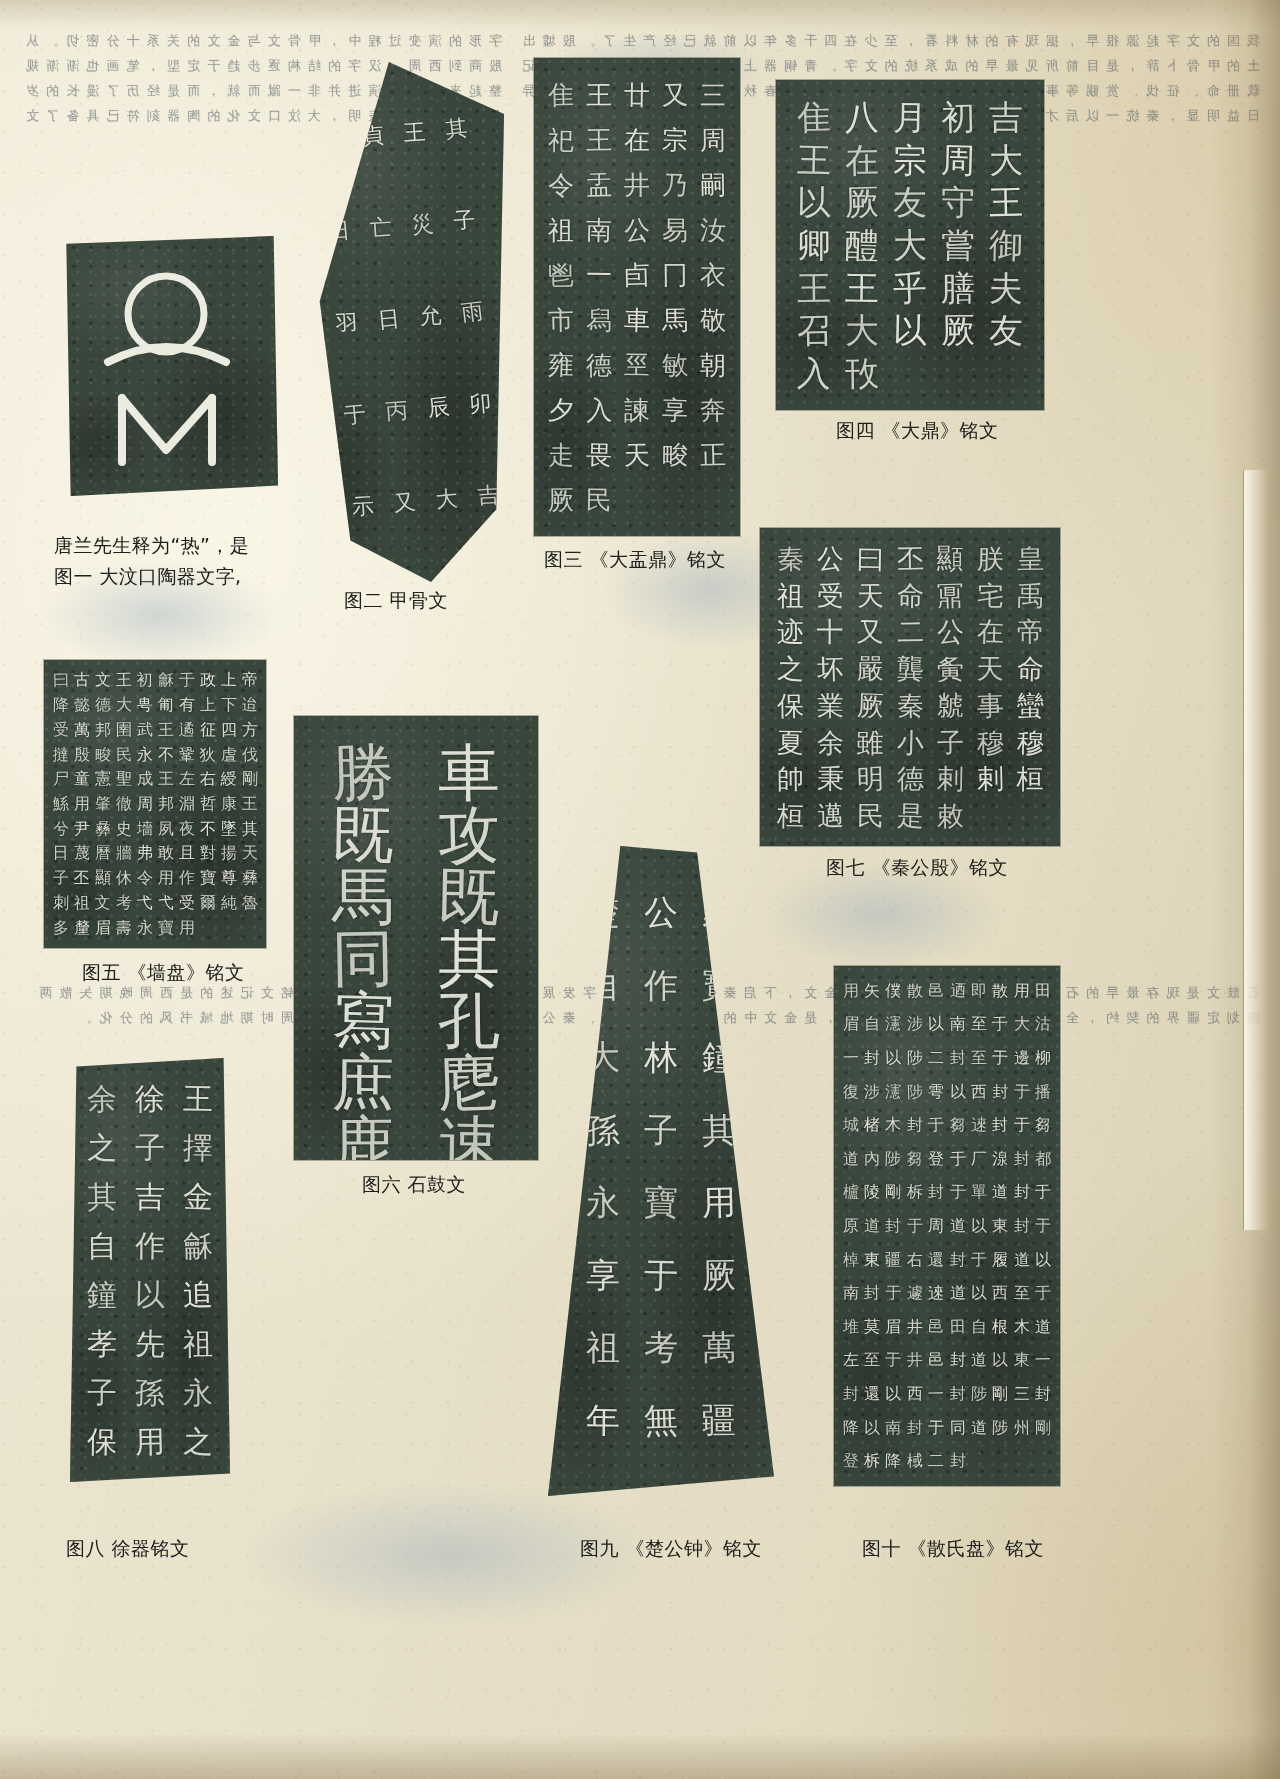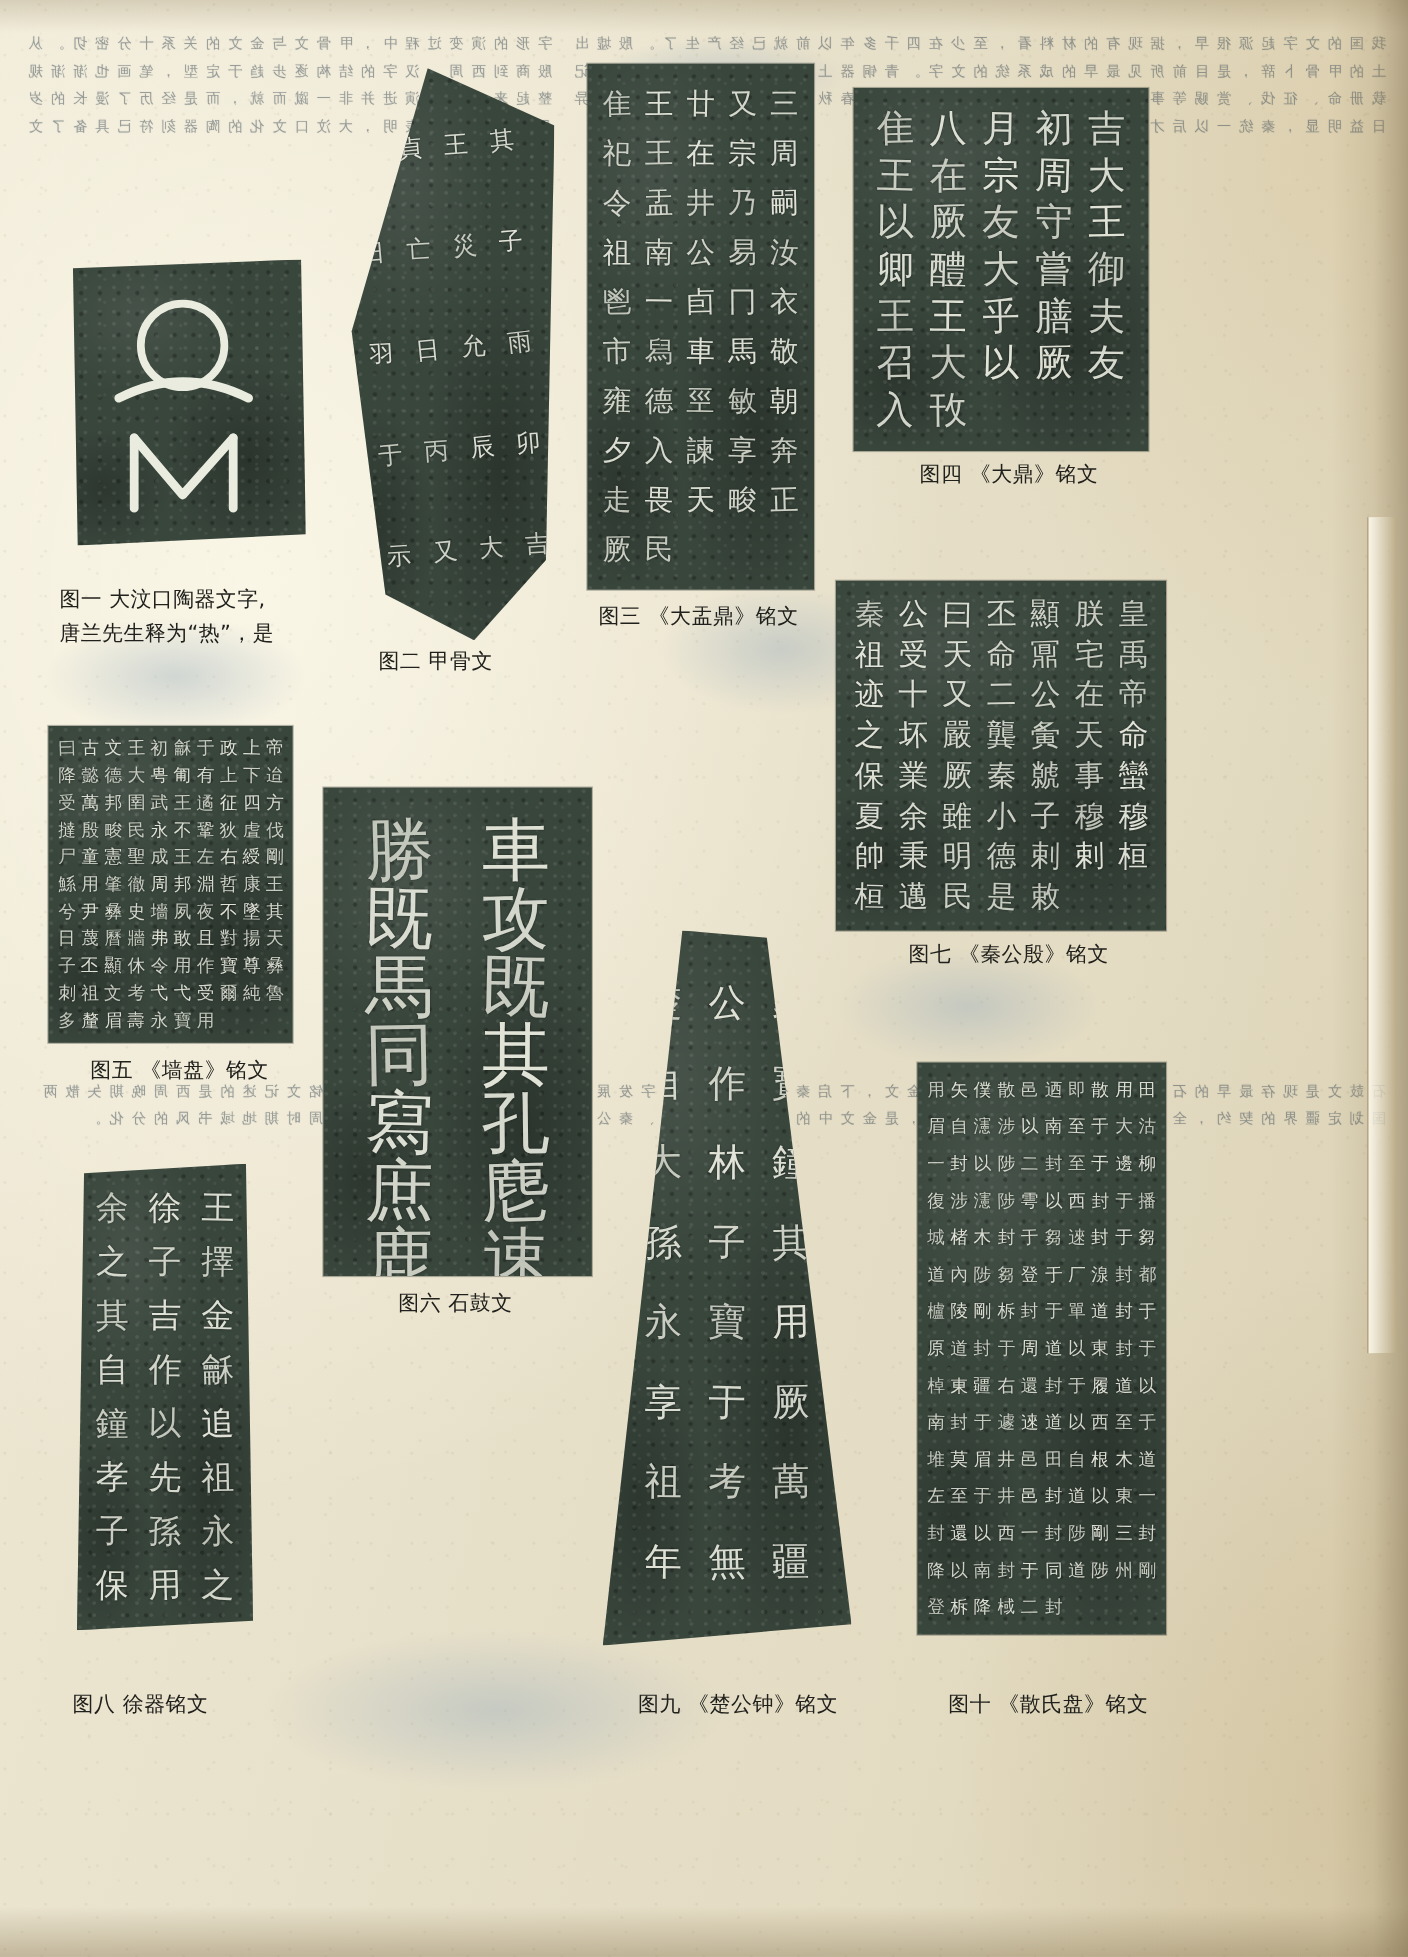--- a/index.html
+++ b/index.html
@@ -738,22 +738,22 @@
         <span style="transform: rotate(1.66667deg); opacity: 0.78;">登</span>
         <span style="transform: rotate(-0.666667deg); opacity: 0.95;">柝</span>
         <span style="transform: rotate(0.666667deg); opacity: 0.92;">降</span>
         <span style="transform: rotate(-1.66667deg); opacity: 0.89;">棫</span>
         <span style="transform: rotate(-0.333333deg); opacity: 0.86;">二</span>
         <span style="transform: rotate(1deg); opacity: 0.83;">封</span>
       </div>
   </div>
 
   <div class="caption-block" style="left:54px; top:530px;">
+    <div>唐兰先生释为“热”，是</div>
     <div>图一    大汶口陶器文字,</div>
-    <div>唐兰先生释为“热”，是</div>
   </div>
 
   <div class="caption" style="left:344px; top:588px;">图二    甲骨文</div>
   <div class="caption" style="left:544px; top:547px;">图三 《大盂鼎》铭文</div>
   <div class="caption" style="left:836px; top:418px;">图四 《大鼎》铭文</div>
   <div class="caption" style="left:82px;  top:960px;">图五 《墙盘》铭文</div>
   <div class="caption" style="left:362px; top:1172px;">图六    石鼓文</div>
   <div class="caption" style="left:826px; top:855px;">图七 《秦公殷》铭文</div>
   <div class="caption" style="left:66px;  top:1536px;">图八    徐器铭文</div>
   <div class="caption" style="left:580px; top:1536px;">图九 《楚公钟》铭文</div>

